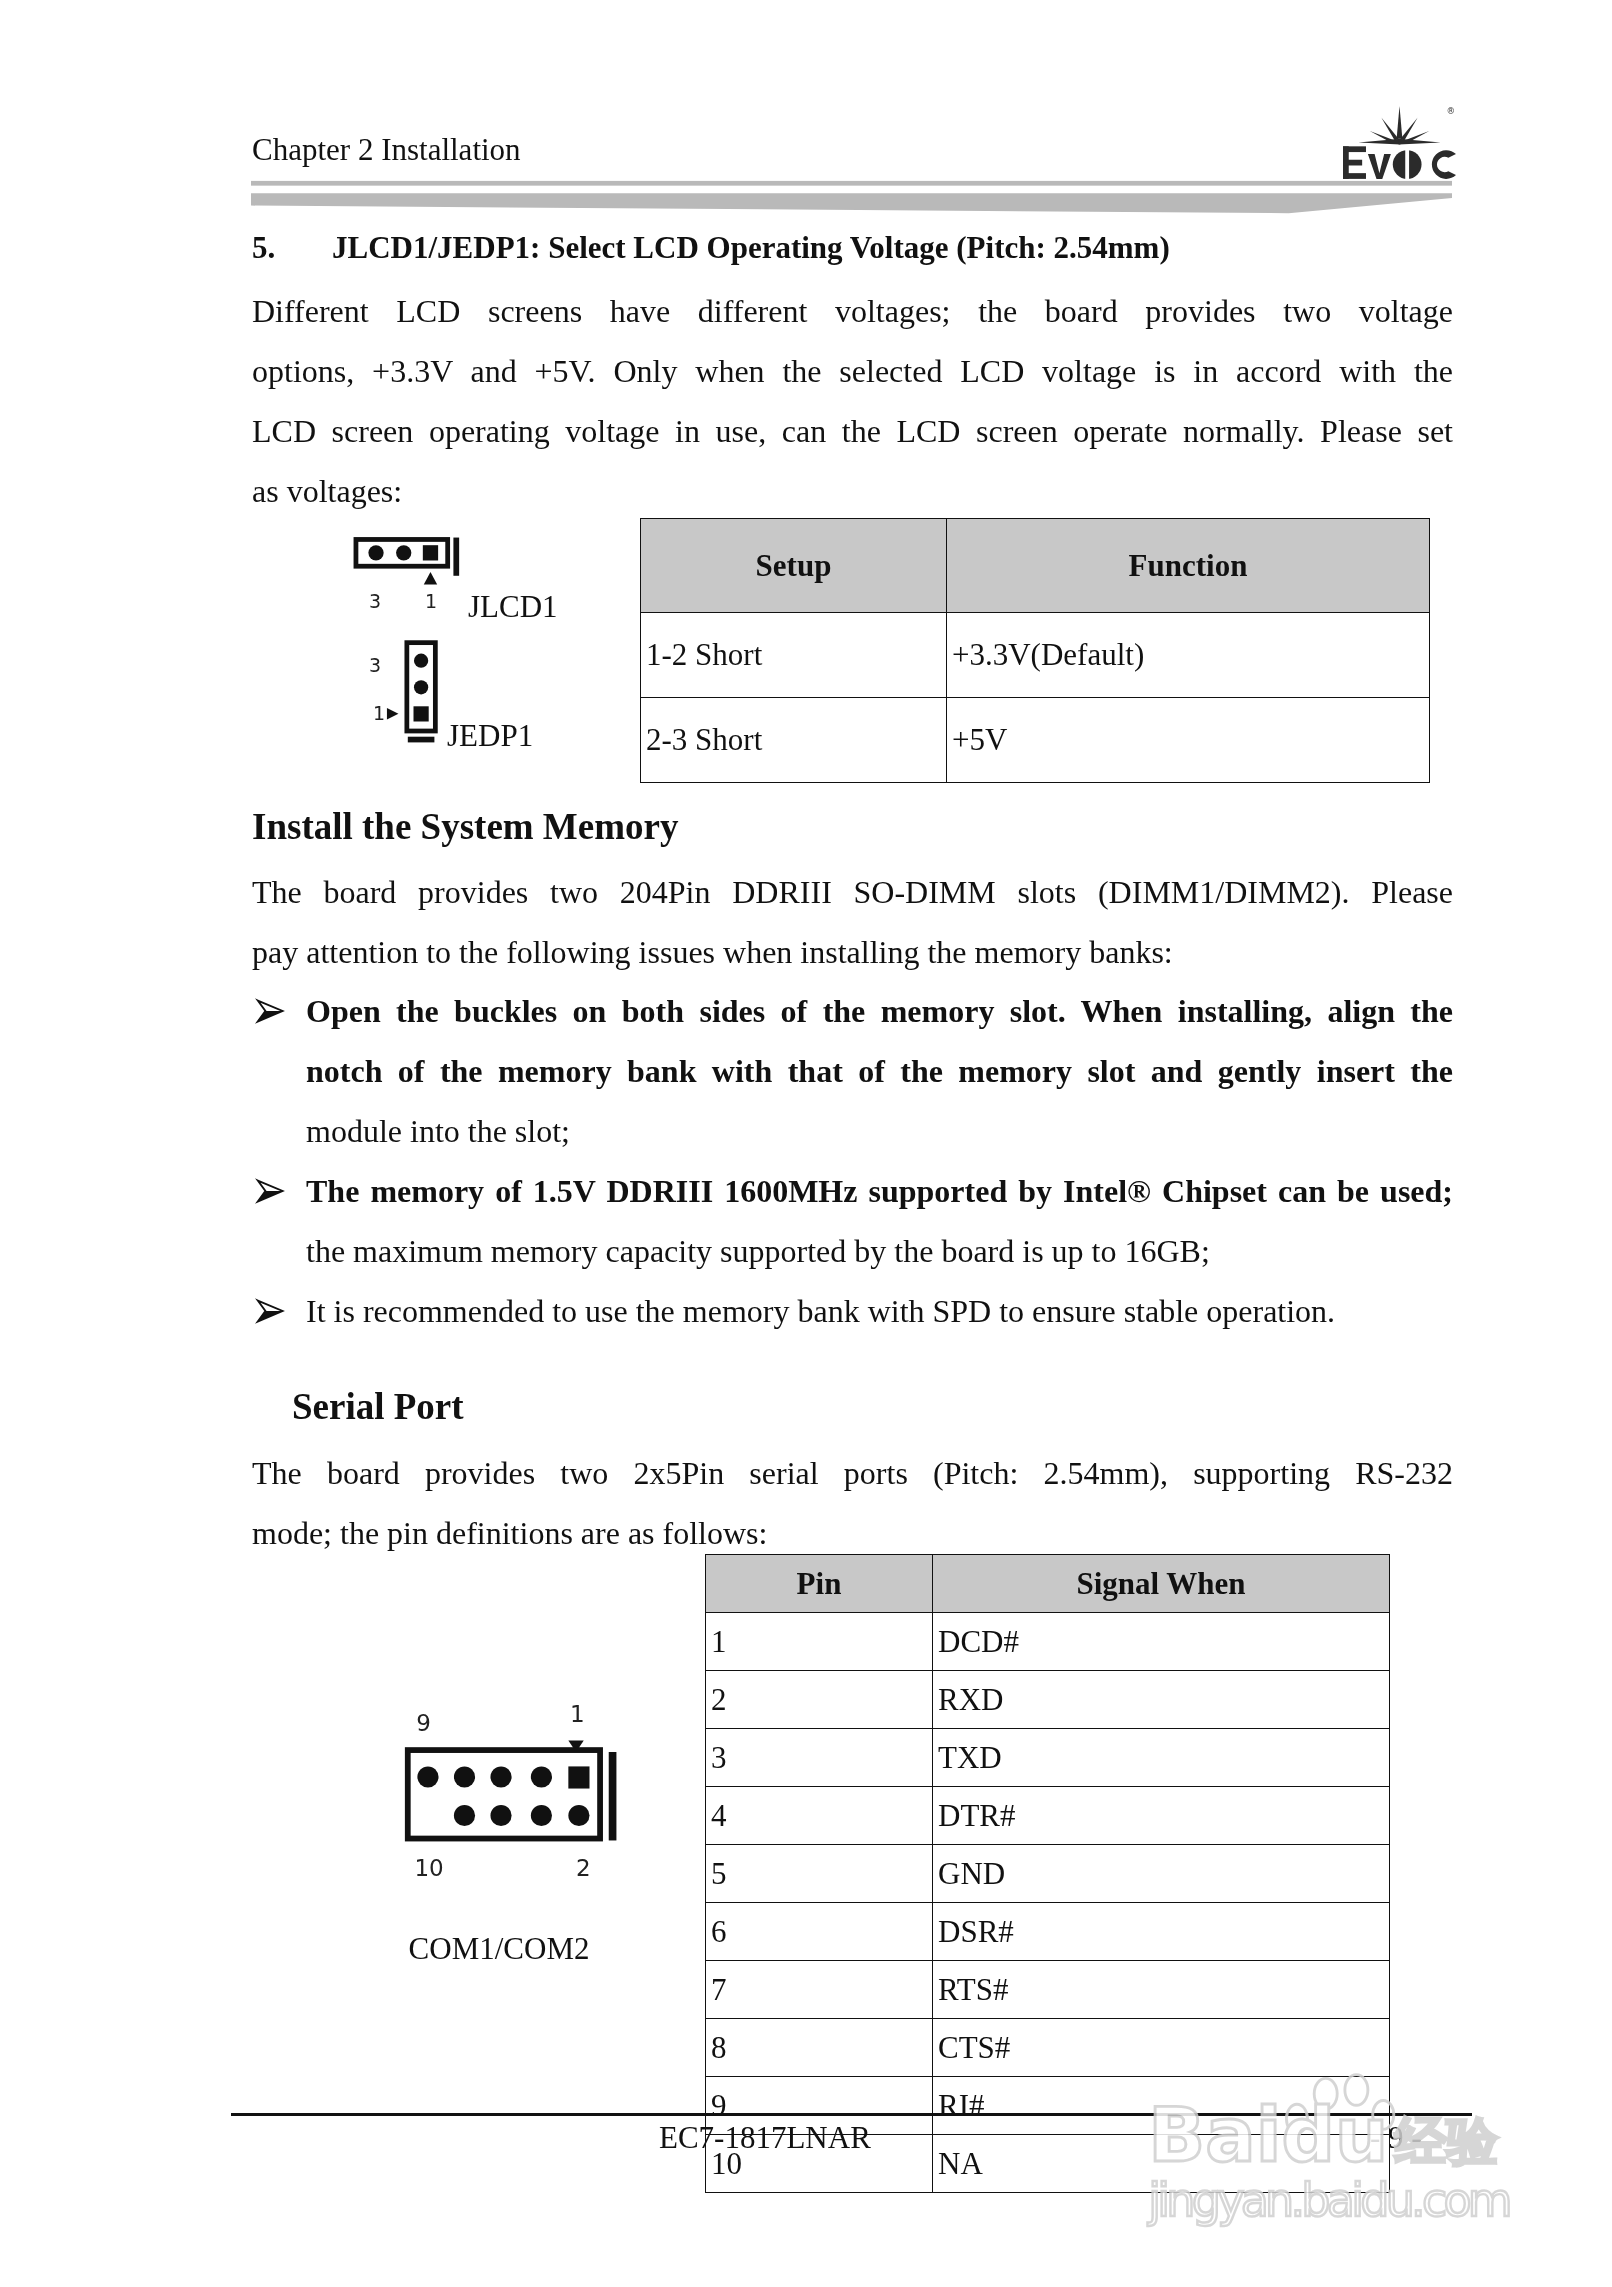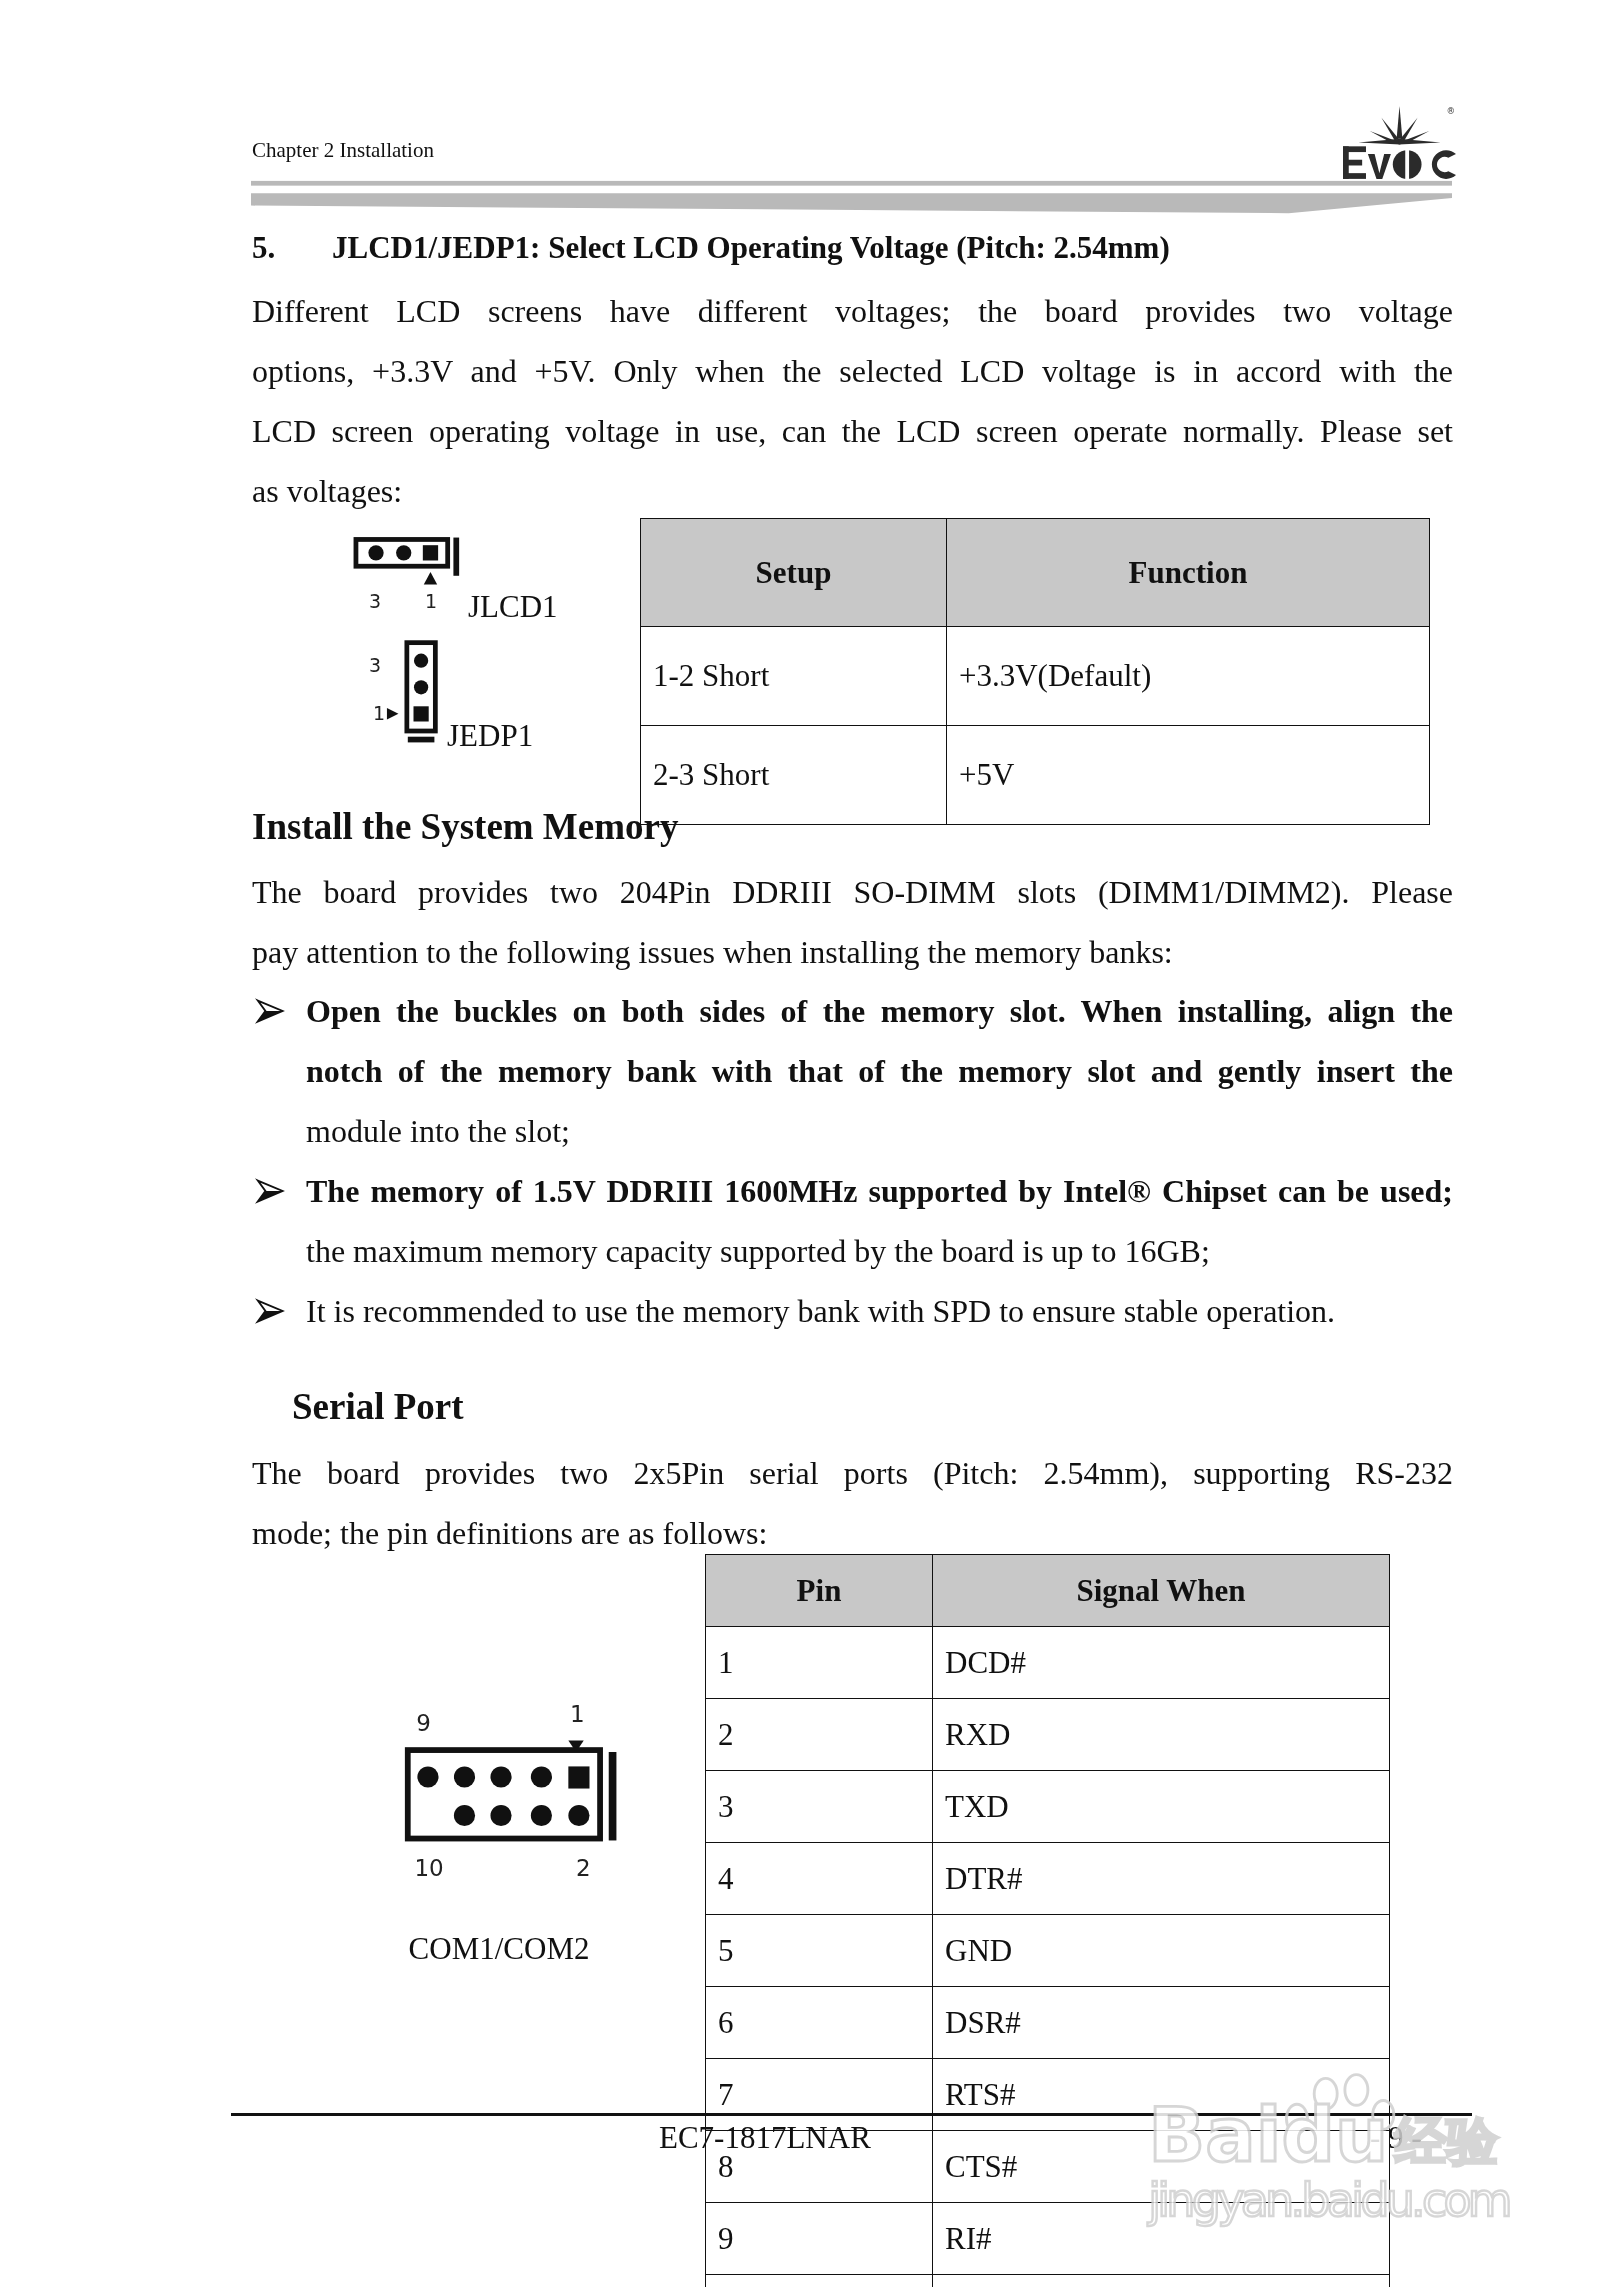--- a/index.html
+++ b/index.html
@@ -1,37 +1,37 @@
 <!DOCTYPE html>
 <html><head>
 <meta charset="utf-8">
 <style>
   html, body { margin: 0; padding: 0; background: #ffffff; }
   body { width: 1612px; height: 2287px; position: relative; overflow: hidden;
          font-family: "Liberation Serif", "DejaVu Serif", serif; color: #111; }
   .abs { position: absolute; }
-  .hdr-title { left: 252px; top: 131px; font-size: 21px; line-height: 38px; white-space: nowrap; }
+  .hdr-title { left: 252px; top: 131px; font-size: 31px; line-height: 38px; white-space: nowrap; }
   .logo { left: 1343px; top: 104px; width: 113px; height: 77px; }
   .bars { left: 251px; top: 179px; width: 1201px; height: 38px; }
   .txt { font-size: 32px; line-height: 60px; }
   .h5 { left: 252px; top: 227px; font-size: 31px; font-weight: bold; line-height: 42px; white-space: nowrap; }
   .h5 .num { display: inline-block; width: 80px; }
   .para { left: 252px; width: 1201px; }
   .para p { margin: 0; height: 60px; line-height: 60px; white-space: nowrap; }
   .para p.j { text-align: justify; text-align-last: justify; }
   .section-h { left: 252px; font-size: 37px; font-weight: bold; line-height: 48px; white-space: nowrap; }
   .bullet-list { left: 252px; width: 1201px; }
   .bullet { position: relative; }
   .bullet .mark { position: absolute; left: 1.9px; top: 0; width: 38px; height: 60px; }
   .bullet .lines { margin-left: 54px; }
   .bullet .lines p { margin: 0; height: 60px; line-height: 60px; white-space: nowrap; }
   .bullet .lines p.j { text-align: justify; text-align-last: justify; font-weight: bold; }
 
   table.grid { border-collapse: collapse; position: absolute; font-size: 31px; }
-  table.grid td, table.grid th { border: 1.9px solid #111; padding: 12px; }
+  table.grid td, table.grid th { border: 1.9px solid #111; padding: 5px; }
   table.grid th { background: #c8c8c8; font-weight: bold; }
 
   .tbl1 { left: 640px; top: 518px; width: 790px; }
   .tbl1 th { height: 83px; }
   .tbl1 td { height: 74px; }
   .tbl1 col.c1 { width: 306px; }
 
   .tbl2 { left: 705px; top: 1554px; width: 685px; font-size: 30px; }
   .tbl2 th, .tbl2 td { height: 47px; line-height: 44px; }
   .tbl2 col.c1 { width: 227px; }

